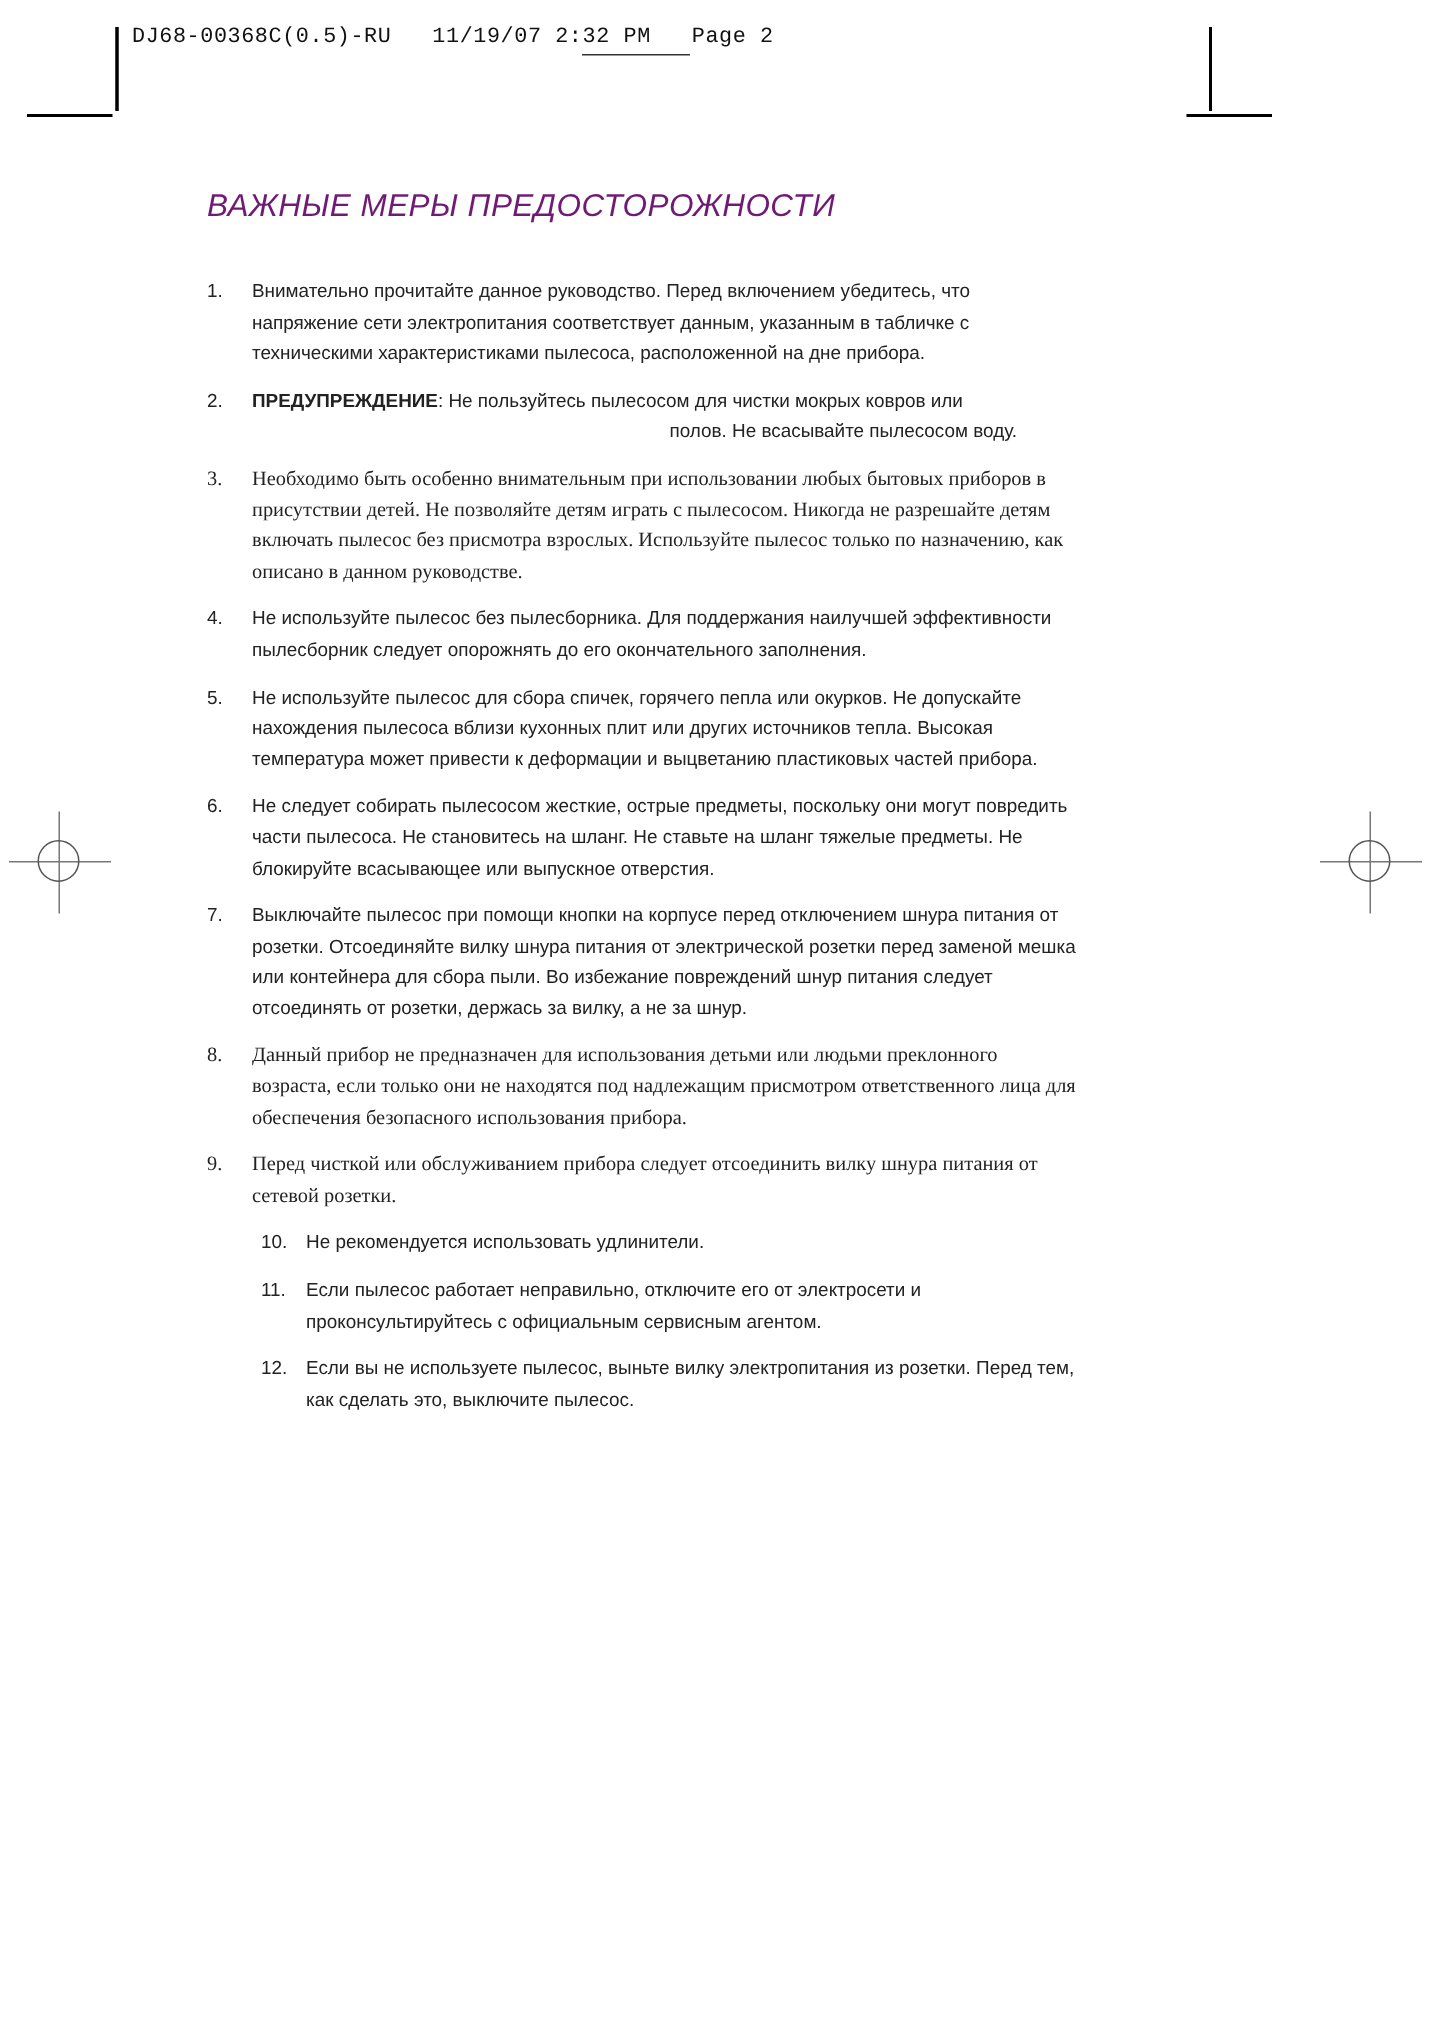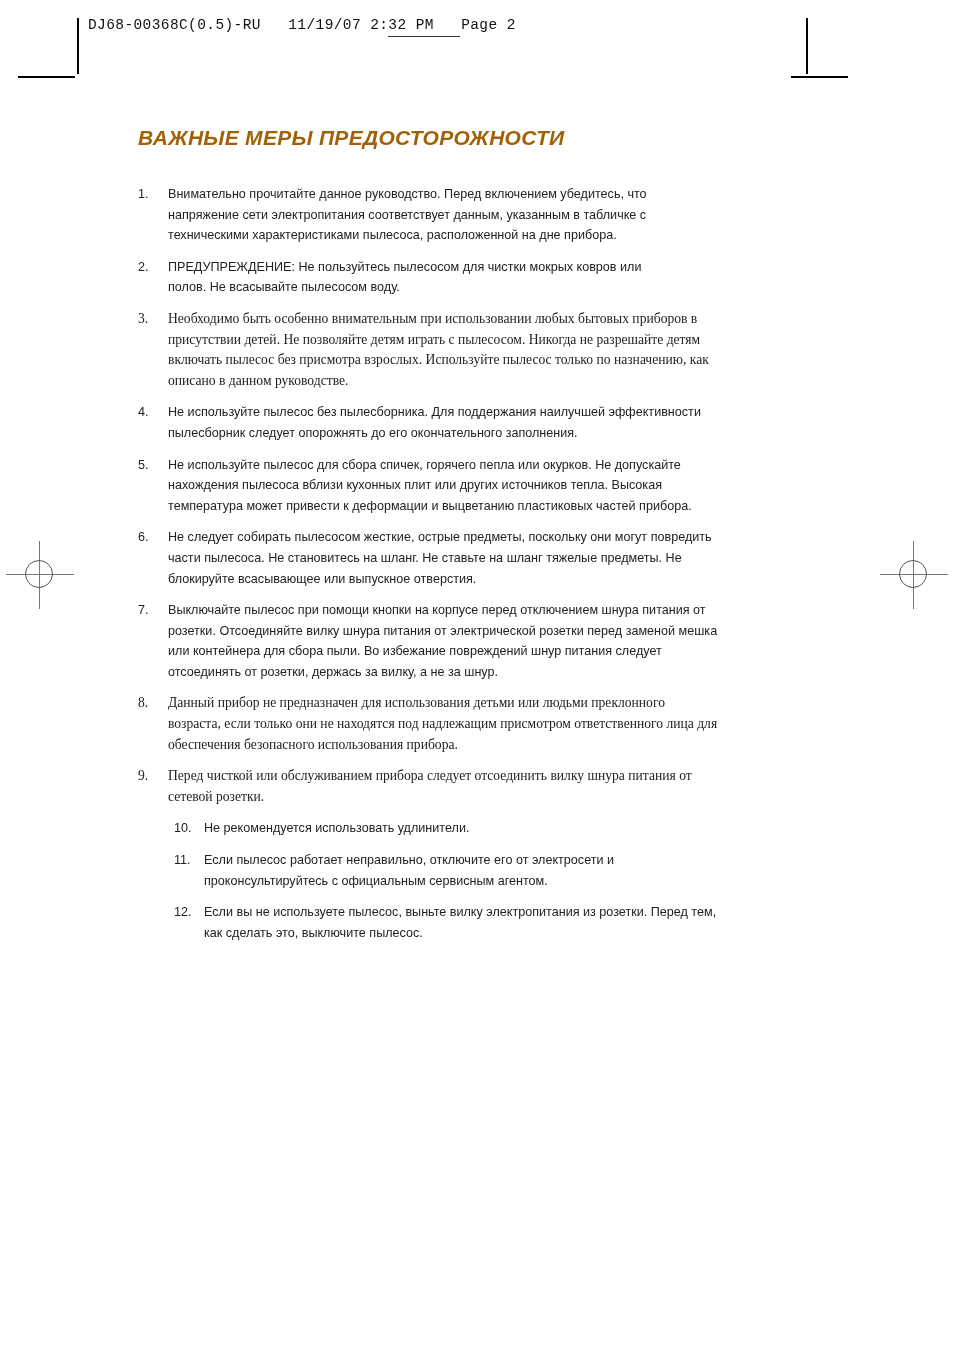--- a/index.html
+++ b/index.html
@@ -105,24 +105,24 @@
 
   
   .content {
     position: absolute;
     left: 138px;
     top: 126px;
     width: 580px;
   }
   .doc-title {
     font-size: 21px;
-    font-weight: bold;
+    font-weight: normal;
     font-style: italic;
     letter-spacing: 0.3px;
-    color: #a16207;
+    color: #701a75;
     margin: 0 0 34px 0;
   }
   .list {
     margin: 0;
     padding: 0;
     list-style: none;
   }
   .item {
     position: relative;
     display: flex;
@@ -136,25 +136,25 @@
     flex: 0 0 auto;
     width: 30px;
     text-align: left;
     white-space: nowrap;
   }
   .item-num.wide { width: 30px; margin-left: 36px; }
   .item-body {
     flex: 1 1 auto;
   }
   .item-body .lead {
-    font-weight: normal;
+    font-weight: bold;
   }
   .item-extra-line {
     display: block;
-    text-align: left;
+    text-align: right;
     padding-right: 40px;
   }
   .serif-item {
     font-family: "Liberation Serif", "DejaVu Serif", serif;
     font-size: 13.6px;
   }
 
   
   .page-footer {
     position: absolute;

